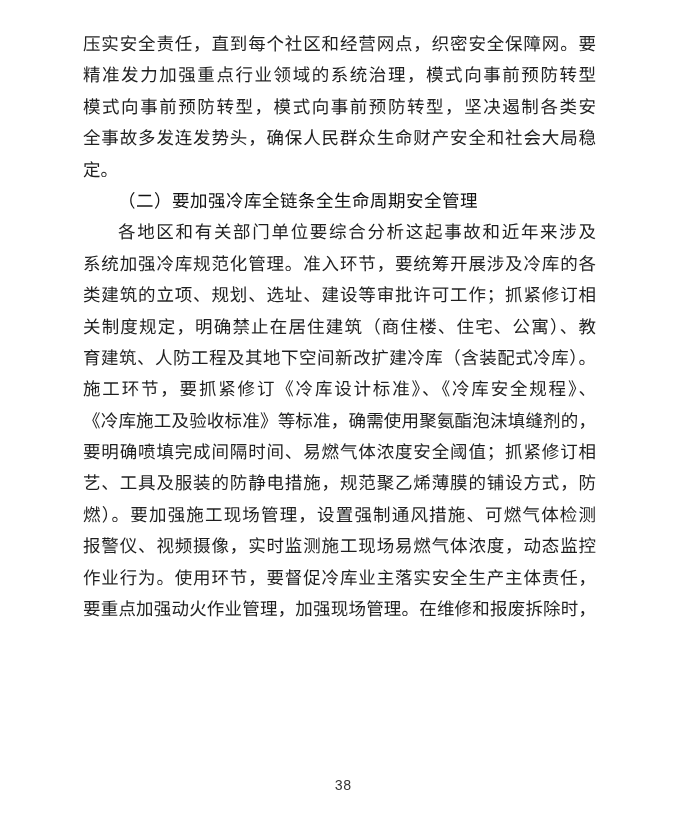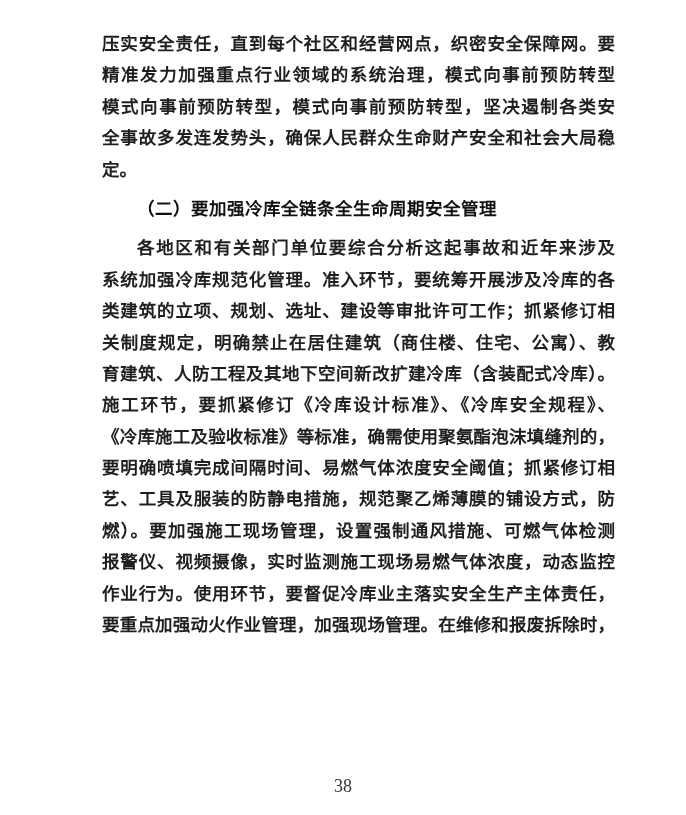--- a/index.html
+++ b/index.html
@@ -14,58 +14,56 @@
   }
   .page {
     position: relative;
     width: 686px;
     height: 815px;
     background: #ffffff;
     overflow: hidden;
   }
   .content {
     position: absolute;
-    left: 102px;
+    left: 83px;
     top: 29px;
     width: 513px;
-    font-weight: bold;
   }
   .line {
     font-size: 17.5px;
     line-height: 31.4px;
     height: 31.4px;
     color: #1f1f1f;
     text-align: justify;
     text-align-last: justify;
     text-justify: inter-character;
     overflow: hidden;
   }
   .line.no-justify {
     text-align: left;
     text-align-last: left;
   }
   .line.indent {
     padding-left: 35px;
-    margin-top: 8px;
   }
   .line.heading {
     color: #111111;
     letter-spacing: 0.5px;
   }
   .footer {
     position: absolute;
     left: 0;
     right: 0;
     top: 776px;
     text-align: center;
   }
   .footer span {
-    font-size: 18px;
+    font-size: 14px;
     color: #333333;
-    font-family: Liberation Serif, serif;
+    font-family: Liberation Mono, monospace;
   }
 </style>
 </head>
 <body>
 
 <div class="page">
   <div class="content" id="content">
       <div class="line">压实安全责任，直到每个社区和经营网点，织密安全保障网。要</div>
       <div class="line">精准发力加强重点行业领域的系统治理，模式向事前预防转型</div>
       <div class="line">模式向事前预防转型，模式向事前预防转型，坚决遏制各类安</div>

